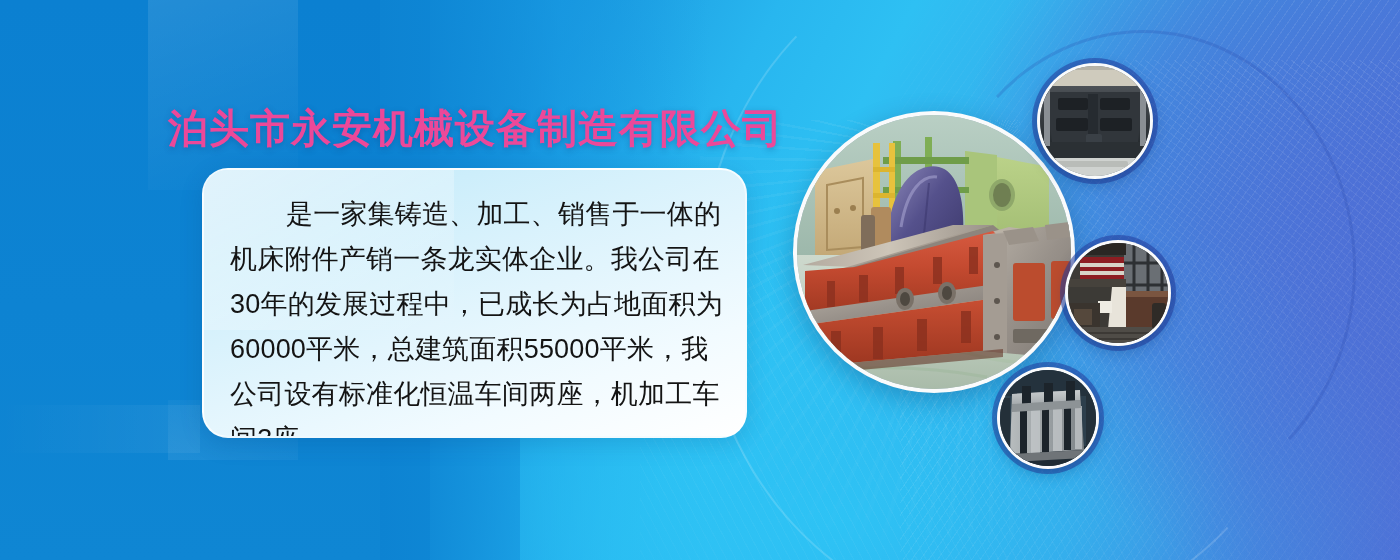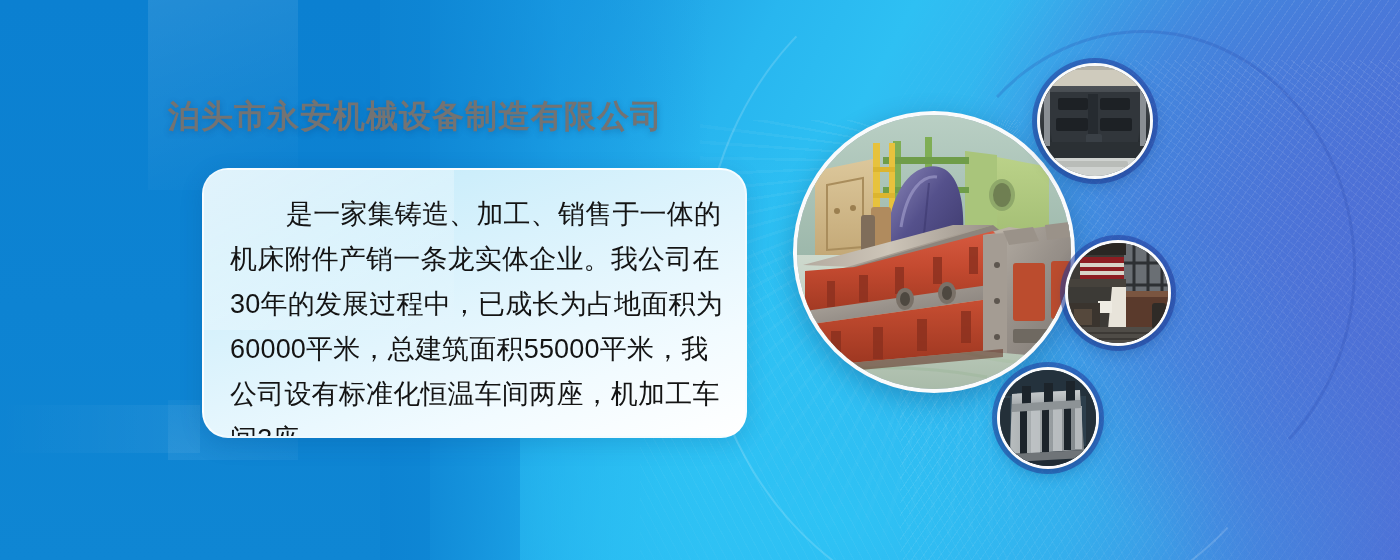--- a/index.html
+++ b/index.html
@@ -162,23 +162,23 @@
     border-left-color: transparent;
     border-bottom-color: transparent;
     pointer-events: none;
   }
 
   
   .headline {
     position: absolute;
     left: 168px;
     top: 74px;
-    font-size: 32px;
+    font-size: 40px;
     font-weight: bold;
-    color: #737373;
+    color: #ec4899;
     letter-spacing: 1px;
     white-space: nowrap;
     text-shadow: 0 2px 6px rgba(5,60,120,0.32);
   }
 
   
   .desc-card {
     position: absolute;
     left: 202px;
     top: 168px;

